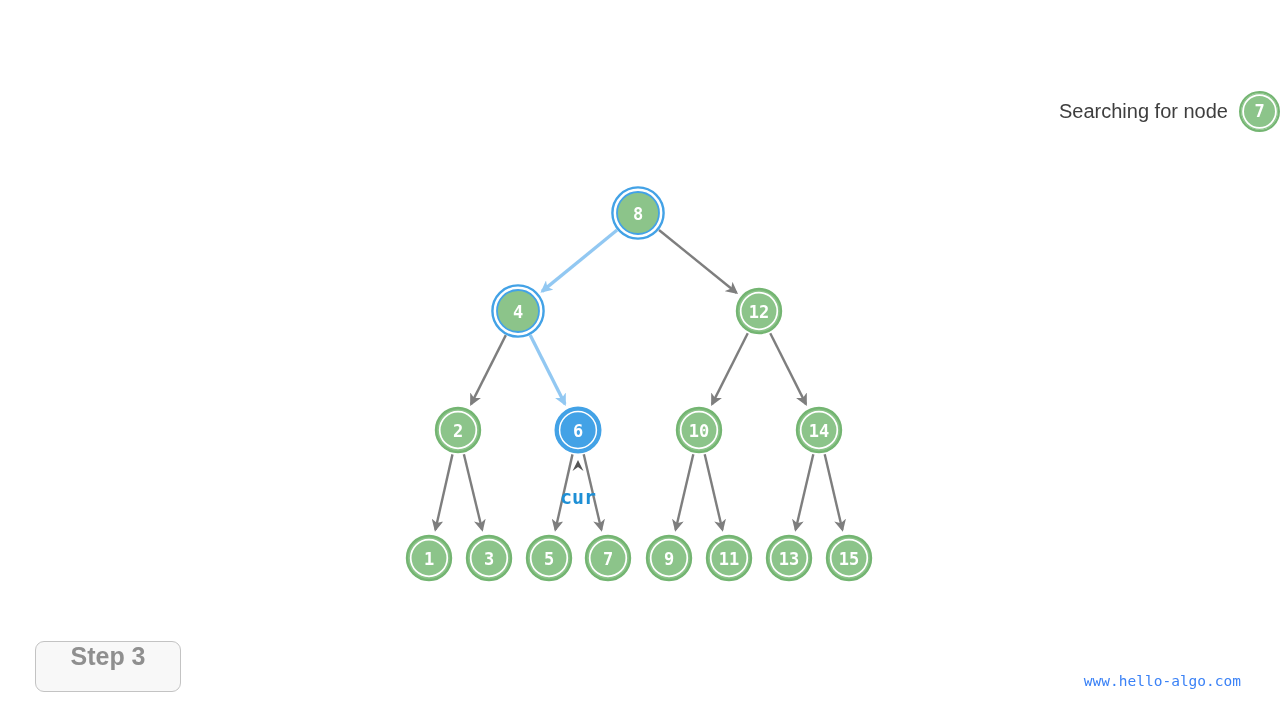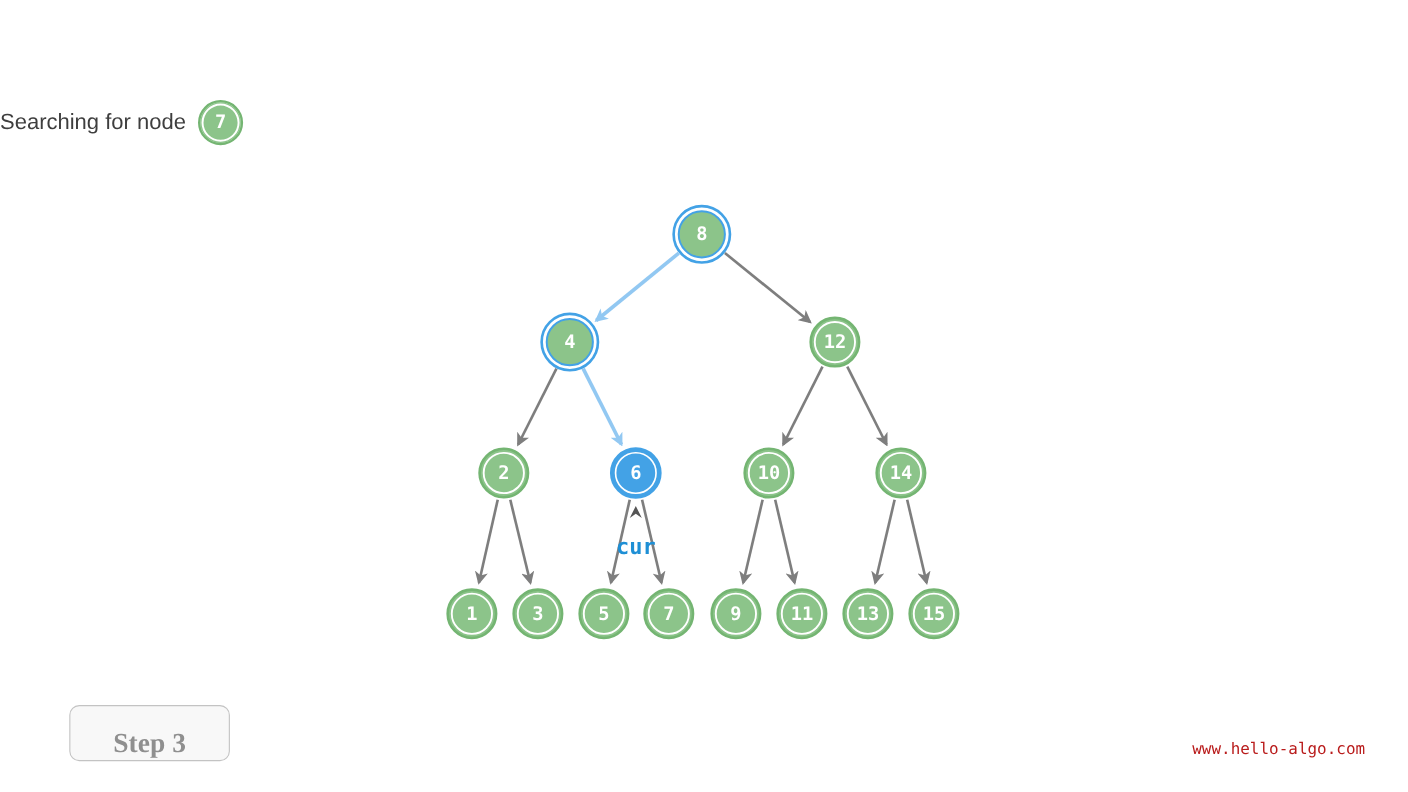--- a/index.html
+++ b/index.html
@@ -11,21 +11,21 @@
     overflow: hidden;
     font-family: "Liberation Sans", sans-serif;
   }
   .title-row {
     position: absolute;
     top: 88px;
     left: 0;
     width: 100%;
     height: 46px;
     display: flex;
-    justify-content: flex-start;
+    justify-content: flex-end;
     align-items: center;
     gap: 11px;
     font-size: 20px;
     color: #3e3e3e;
   }
   .title-node-circle {
     width: 37px;
     height: 37px;
     border-radius: 50%;
     background: #8cc48a;
@@ -47,35 +47,34 @@
   .step-box {
     position: absolute;
     left: 35px;
     top: 641px;
     width: 144px;
     height: 49px;
     background: #f8f8f8;
     border: 1.5px solid #c3c3c3;
     border-radius: 9px;
     display: flex;
-    align-items: flex-end;
+    align-items: flex-start;
     justify-content: center;
-    font-family: Liberation Serif, serif;
+    font-family: Liberation Sans, sans-serif;
     font-weight: bold;
     font-size: 25px;
     color: #8f8f8f;
-    margin-left: 28px;
   }
   .watermark {
     position: absolute;
     right: 39px;
     top: 673px;
     font-family: "DejaVu Sans Mono", monospace;
     font-size: 14.5px;
-    color: #b91c1c;
+    color: #3b82f6;
   }
 </style>
 </head>
 <body>
 
 <div class="stage">
 
   <div class="title-row">
     <span>Searching for node</span>
     <span class="title-node-circle">

